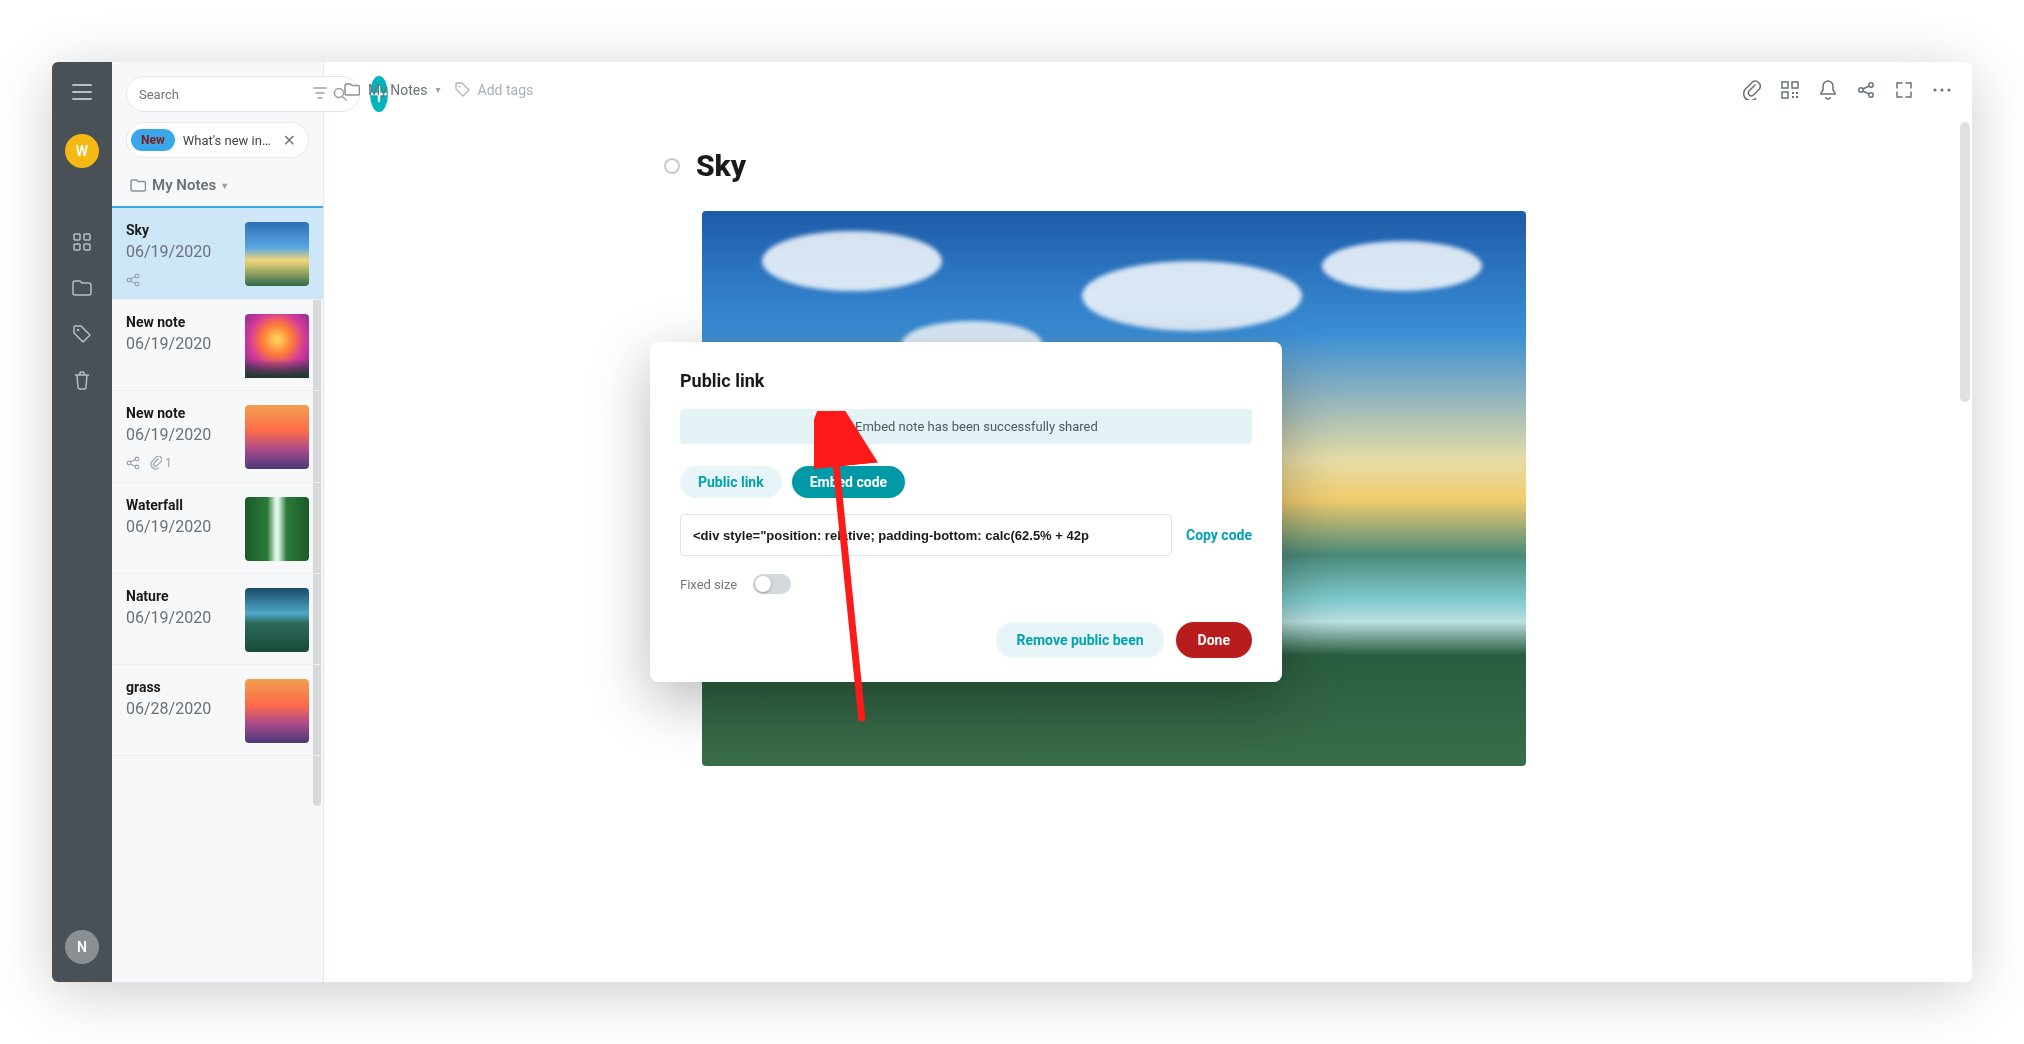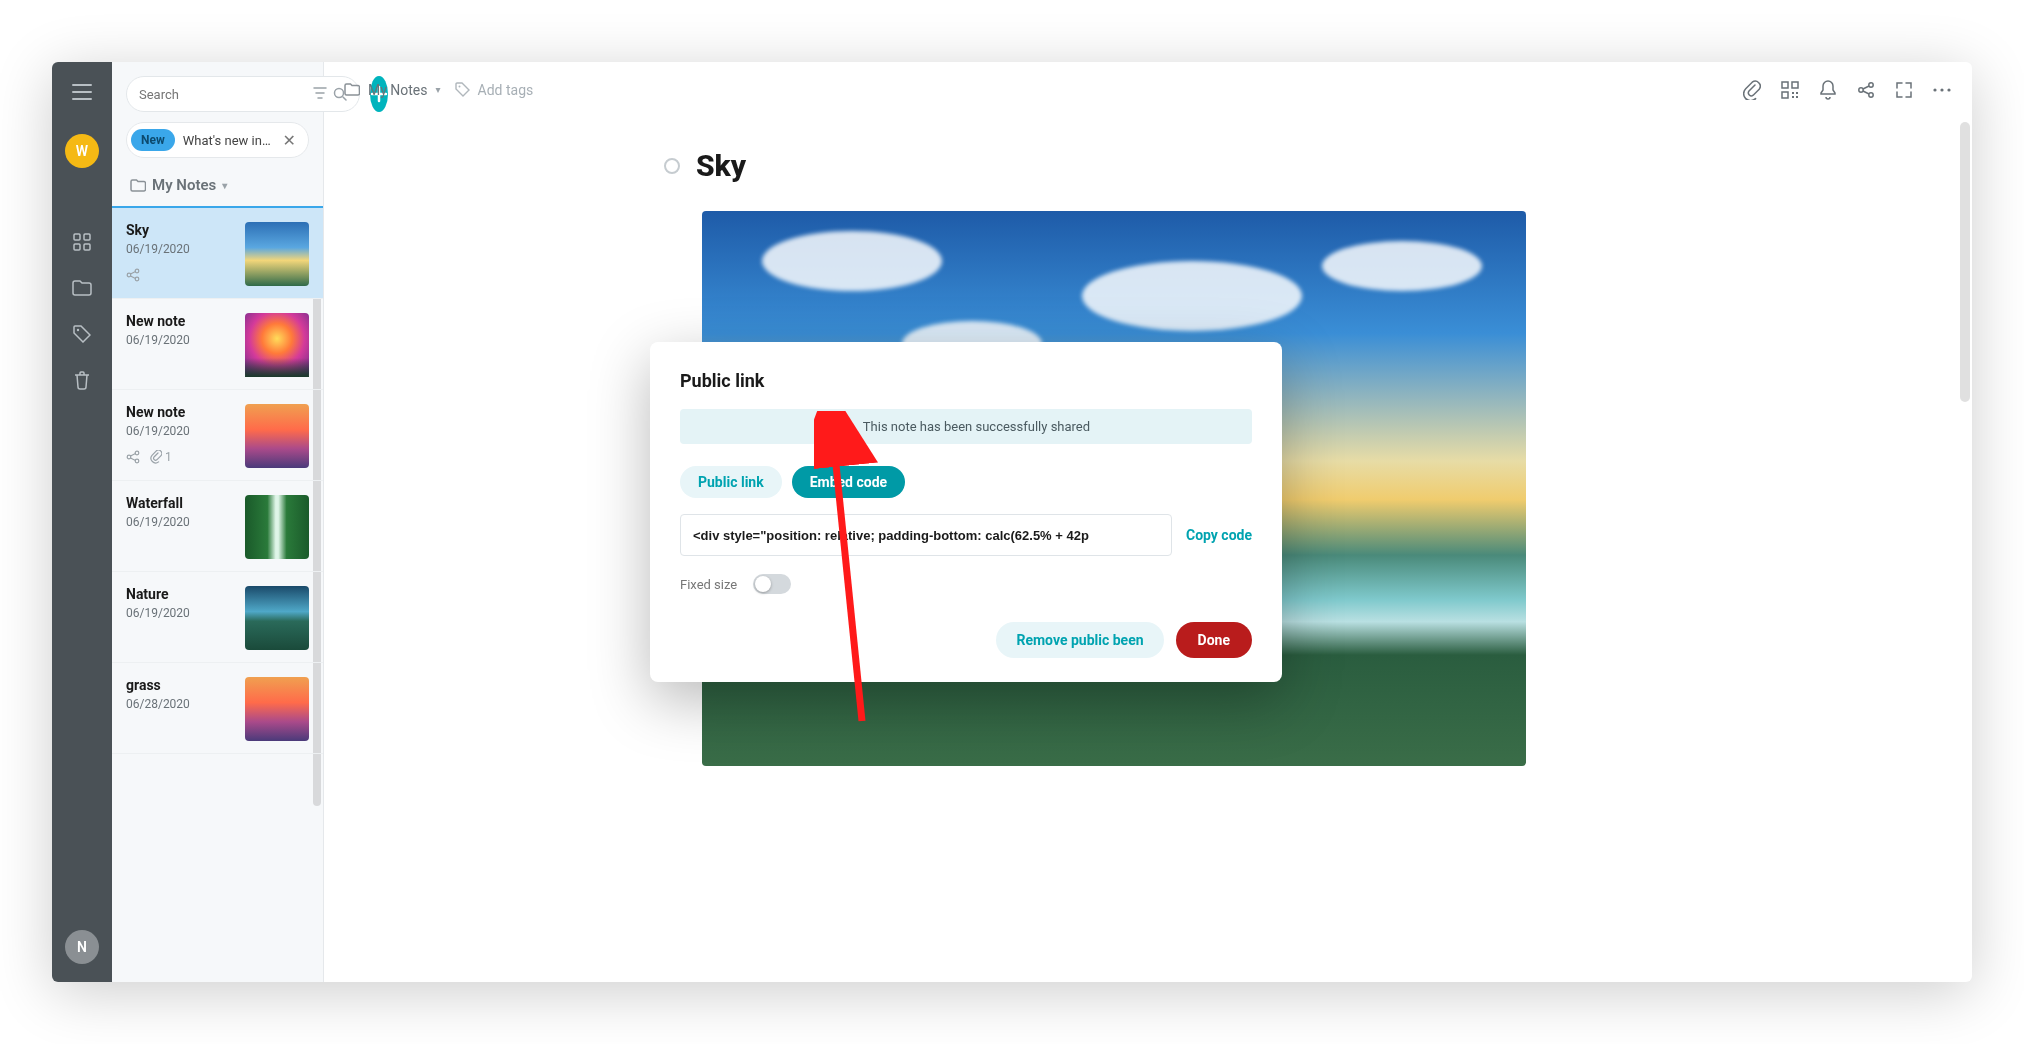--- a/index.html
+++ b/index.html
@@ -12,31 +12,31 @@
     .rail-spacer { height: 18px; }
     
     .sidebar { width: 212px; background: #f6f8fa; border-right: 1px solid #e5e8eb; display: flex; flex-direction: column; }
     .search-row { display: flex; align-items: center; padding: 14px 14px 10px; gap: 10px; }
     .search-box { flex: 1; height: 36px; background: #fff; border: 1px solid #e3e7ea; border-radius: 20px; display: flex; align-items: center; padding: 0 12px; gap: 8px; }
     .search-box input { border: none; outline: none; flex: 1; font-size: 13px; color: #333; background: transparent; }
     .search-icons { display: flex; gap: 6px; color: #9aa2a8; }
     .add-btn { width: 36px; height: 36px; border-radius: 50%; background: #00b4bd; color: #fff; display: flex; align-items: center; justify-content: center; cursor: pointer; }
     .whatsnew-row { padding: 0 14px 10px; }
     .whatsnew-pill { height: 36px; background: #fff; border: 1px solid #e5e8eb; border-radius: 20px; display: flex; align-items: center; padding: 4px 8px 4px 4px; gap: 8px; }
-    .new-badge { background: #3aa7ea; color: #0c4a6e; font-size: 12px; font-weight: 700; padding: 4px 10px; border-radius: 14px; }
+    .new-badge { background: #3aa7ea; color: #7f1d1d; font-size: 12px; font-weight: 700; padding: 4px 10px; border-radius: 14px; }
     .whatsnew-text { font-size: 13px; color: #444; flex: 1; white-space: nowrap; overflow: hidden; text-overflow: ellipsis; }
     .close-x { color: #777; font-size: 16px; cursor: pointer; padding: 0 4px; }
     .folder-row { padding: 8px 18px 12px; display: flex; align-items: center; gap: 6px; color: #6a7278; font-size: 15px; font-weight: 600; }
     .folder-row .caret { font-size: 10px; color: #9aa2a8; }
     .notes-list { flex: 1; overflow-y: auto; position: relative; }
     .note-item { padding: 14px 14px 12px; border-bottom: 1px solid #edf0f2; display: flex; gap: 12px; cursor: pointer; position: relative; }
     .note-item.active { background: #cde6f8; border-top: 2px solid #3aa7ea; }
     .note-info { flex: 1; }
     .note-title { font-size: 14px; font-weight: 700; color: #1a1a1a; margin-bottom: 4px; }
-    .note-date { font-size: 12px; color: #6a7278; }
+    .note-date { font-size: 16px; color: #6a7278; }
     .note-thumb { width: 64px; height: 64px; border-radius: 4px; background: #888; }
     .note-icons { display: flex; gap: 10px; color: #9aa2a8; font-size: 12px; margin-top: 12px; align-items: center; }
     .scroll-hint { position: absolute; right: 2px; top: 0; width: 8px; height: 600px; background: rgba(0,0,0,0.12); border-radius: 4px; }
     
     .main { flex: 1; display: flex; flex-direction: column; position: relative; }
     .topbar { height: 56px; display: flex; align-items: center; padding: 0 20px; gap: 14px; border-bottom: 1px solid transparent; }
     .crumb { display: flex; align-items: center; gap: 8px; color: #6a7278; font-size: 14px; }
     .tag-add { color: #a7afb5; font-size: 14px; display: flex; align-items: center; gap: 8px; }
     .topbar-spacer { flex: 1; }
     .topbar-actions { display: flex; gap: 18px; color: #6a7278; }
@@ -303,21 +303,21 @@
         <div class="cloud" style="width:140px;height:45px;top:110px;left:200px;"></div>
       </div>
     </div>
 
     <div class="scrollbar-main"></div>
 
     <div class="modal">
       <div class="modal-title">Public link</div>
       <div class="success-banner">
         <span class="check-ic">✓</span>
-        <span>This note has been successfully shared</span>
+        <span>Embed note has been successfully shared</span>
       </div>
       <div class="tabs-row">
         <div class="tab-pill light">Public link</div>
         <div class="tab-pill dark">Embed code</div>
       </div>
       <div class="code-row">
         <div class="code-input">&lt;div style="position: relative; padding-bottom: calc(62.5% + 42p</div>
         <div class="copy-link">Copy code</div>
       </div>
       <div class="fixed-row">

